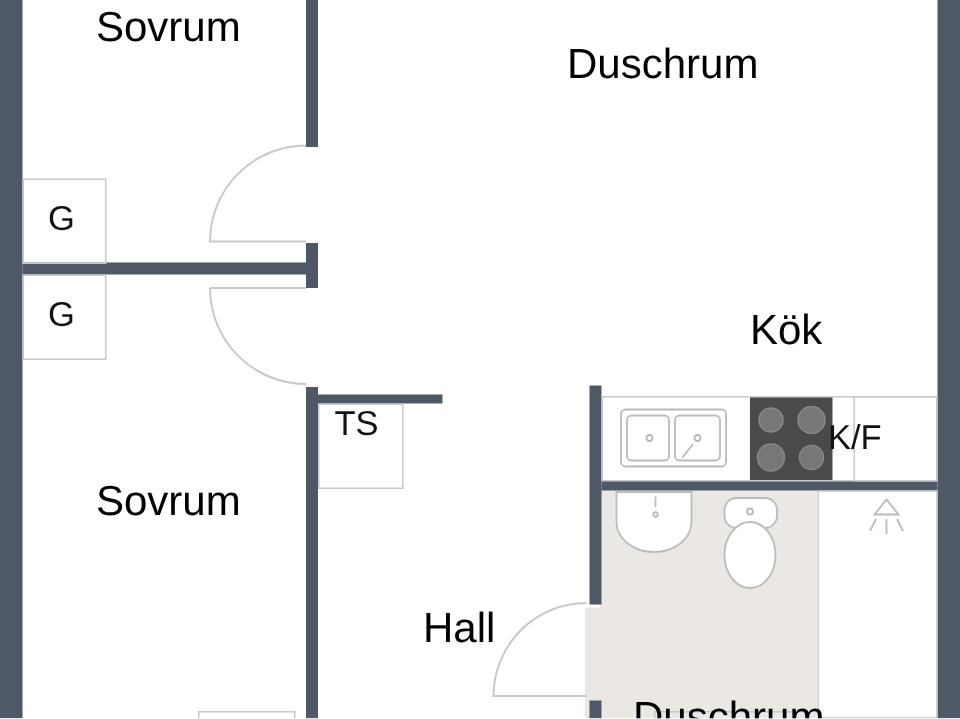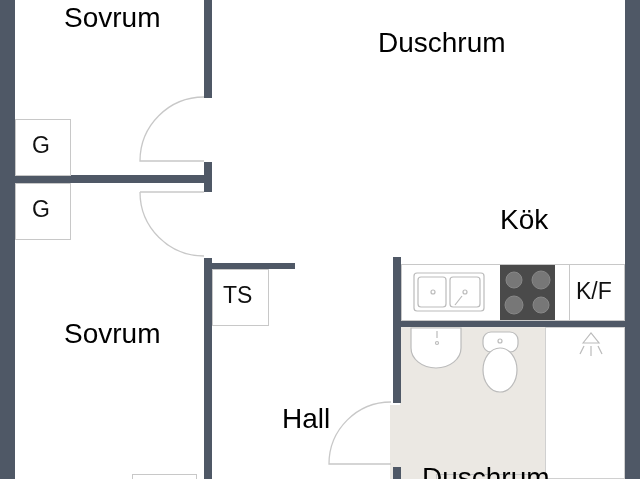--- a/index.html
+++ b/index.html
@@ -29,26 +29,26 @@
   <div class="wall" style="left:393px; top:467px; width:8px; height:12px;"></div>
   <div class="wall" style="left:401px; top:320px; width:224px; height:7px;"></div>
   <div class="wall" style="left:625px; top:0; width:15px; height:479px;"></div>
 
   <div class="thin" style="left:15px; top:119px; width:56px; height:57px;"></div>
   <div class="small-label" style="left:32px; top:132px;">G</div>
   <div class="thin" style="left:15px; top:183px; width:56px; height:57px;"></div>
   <div class="small-label" style="left:32px; top:196px;">G</div>
 
   <div class="thin" style="left:212px; top:269px; width:57px; height:57px;"></div>
-  <div class="small-label" style="left:223px; top:282px;">TS</div>
+  <div class="small-label" style="left:223px; top:269px;">TS</div>
 
   <div class="thin" style="left:401px; top:264px; width:224px; height:57px;"></div>
   <div style="position:absolute; left:500px; top:265px; width:55px; height:55px; background:#4a4a4a;"></div>
   <div class="thin" style="left:569px; top:264px; width:56px; height:57px;"></div>
-  <div class="small-label" style="left:576px; top:278px;">K/F</div>
+  <div class="small-label" style="left:552px; top:278px;">K/F</div>
 
   <div class="thin" style="left:545px; top:327px; width:80px; height:152px; border-color:#d0d0d0;"></div>
 
   <div class="thin" style="left:132px; top:474px; width:65px; height:10px;"></div>
   <div class="thin" style="left:436px; top:474px; width:104px; height:10px;"></div>
 
   <svg class="ov" width="640" height="479">
 
     <g fill="none" stroke="#c8c8c8" stroke-width="1.3">
       <path d="M204 97 A64 64 0 0 0 140 161 L204 161"></path>

